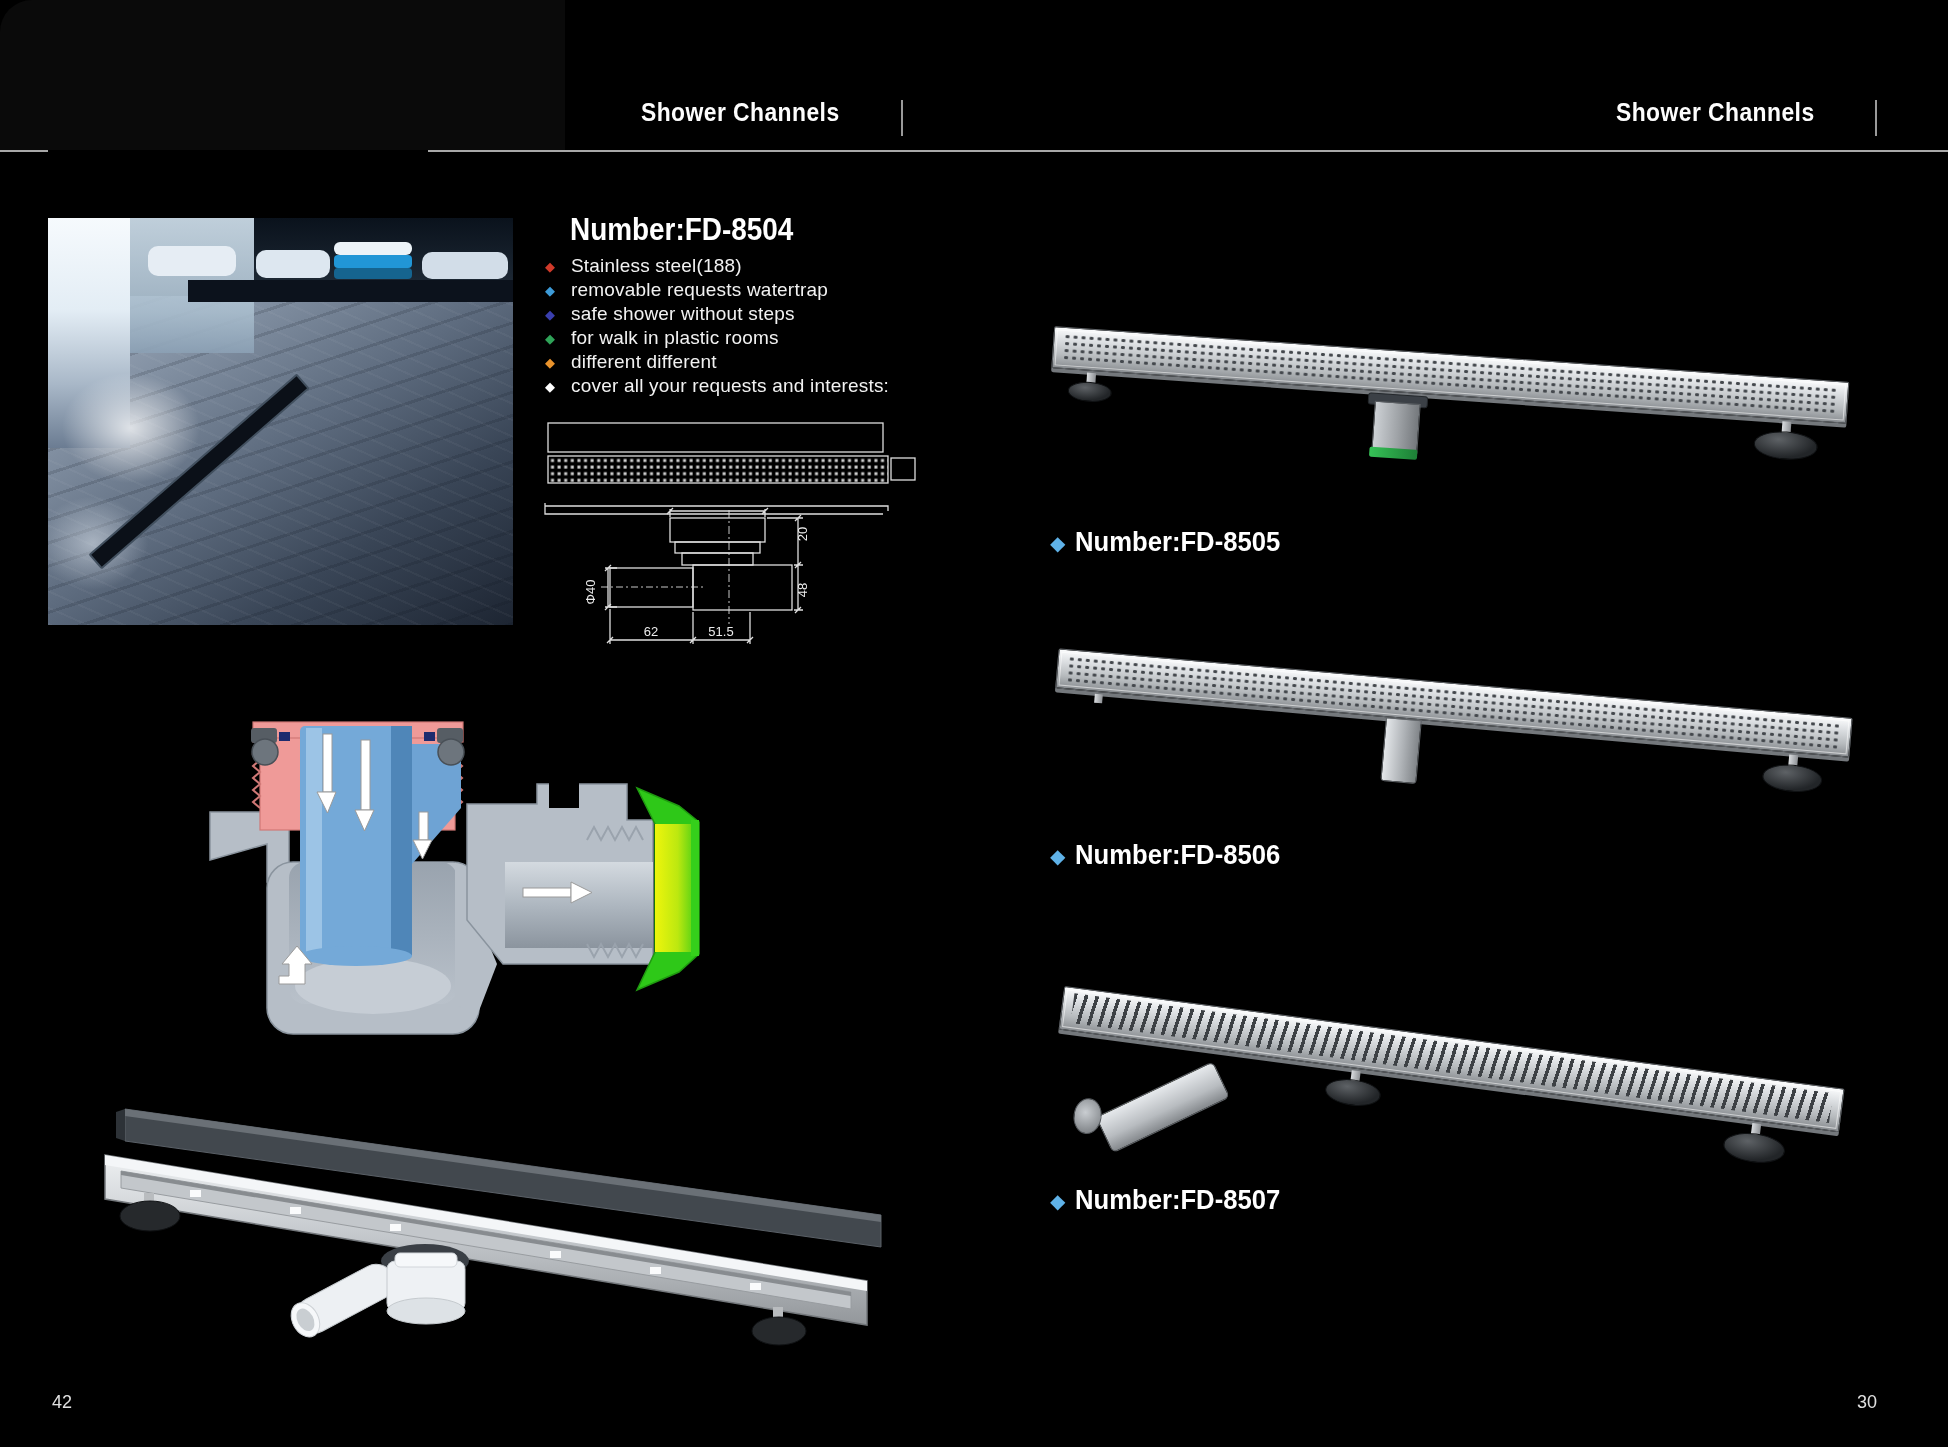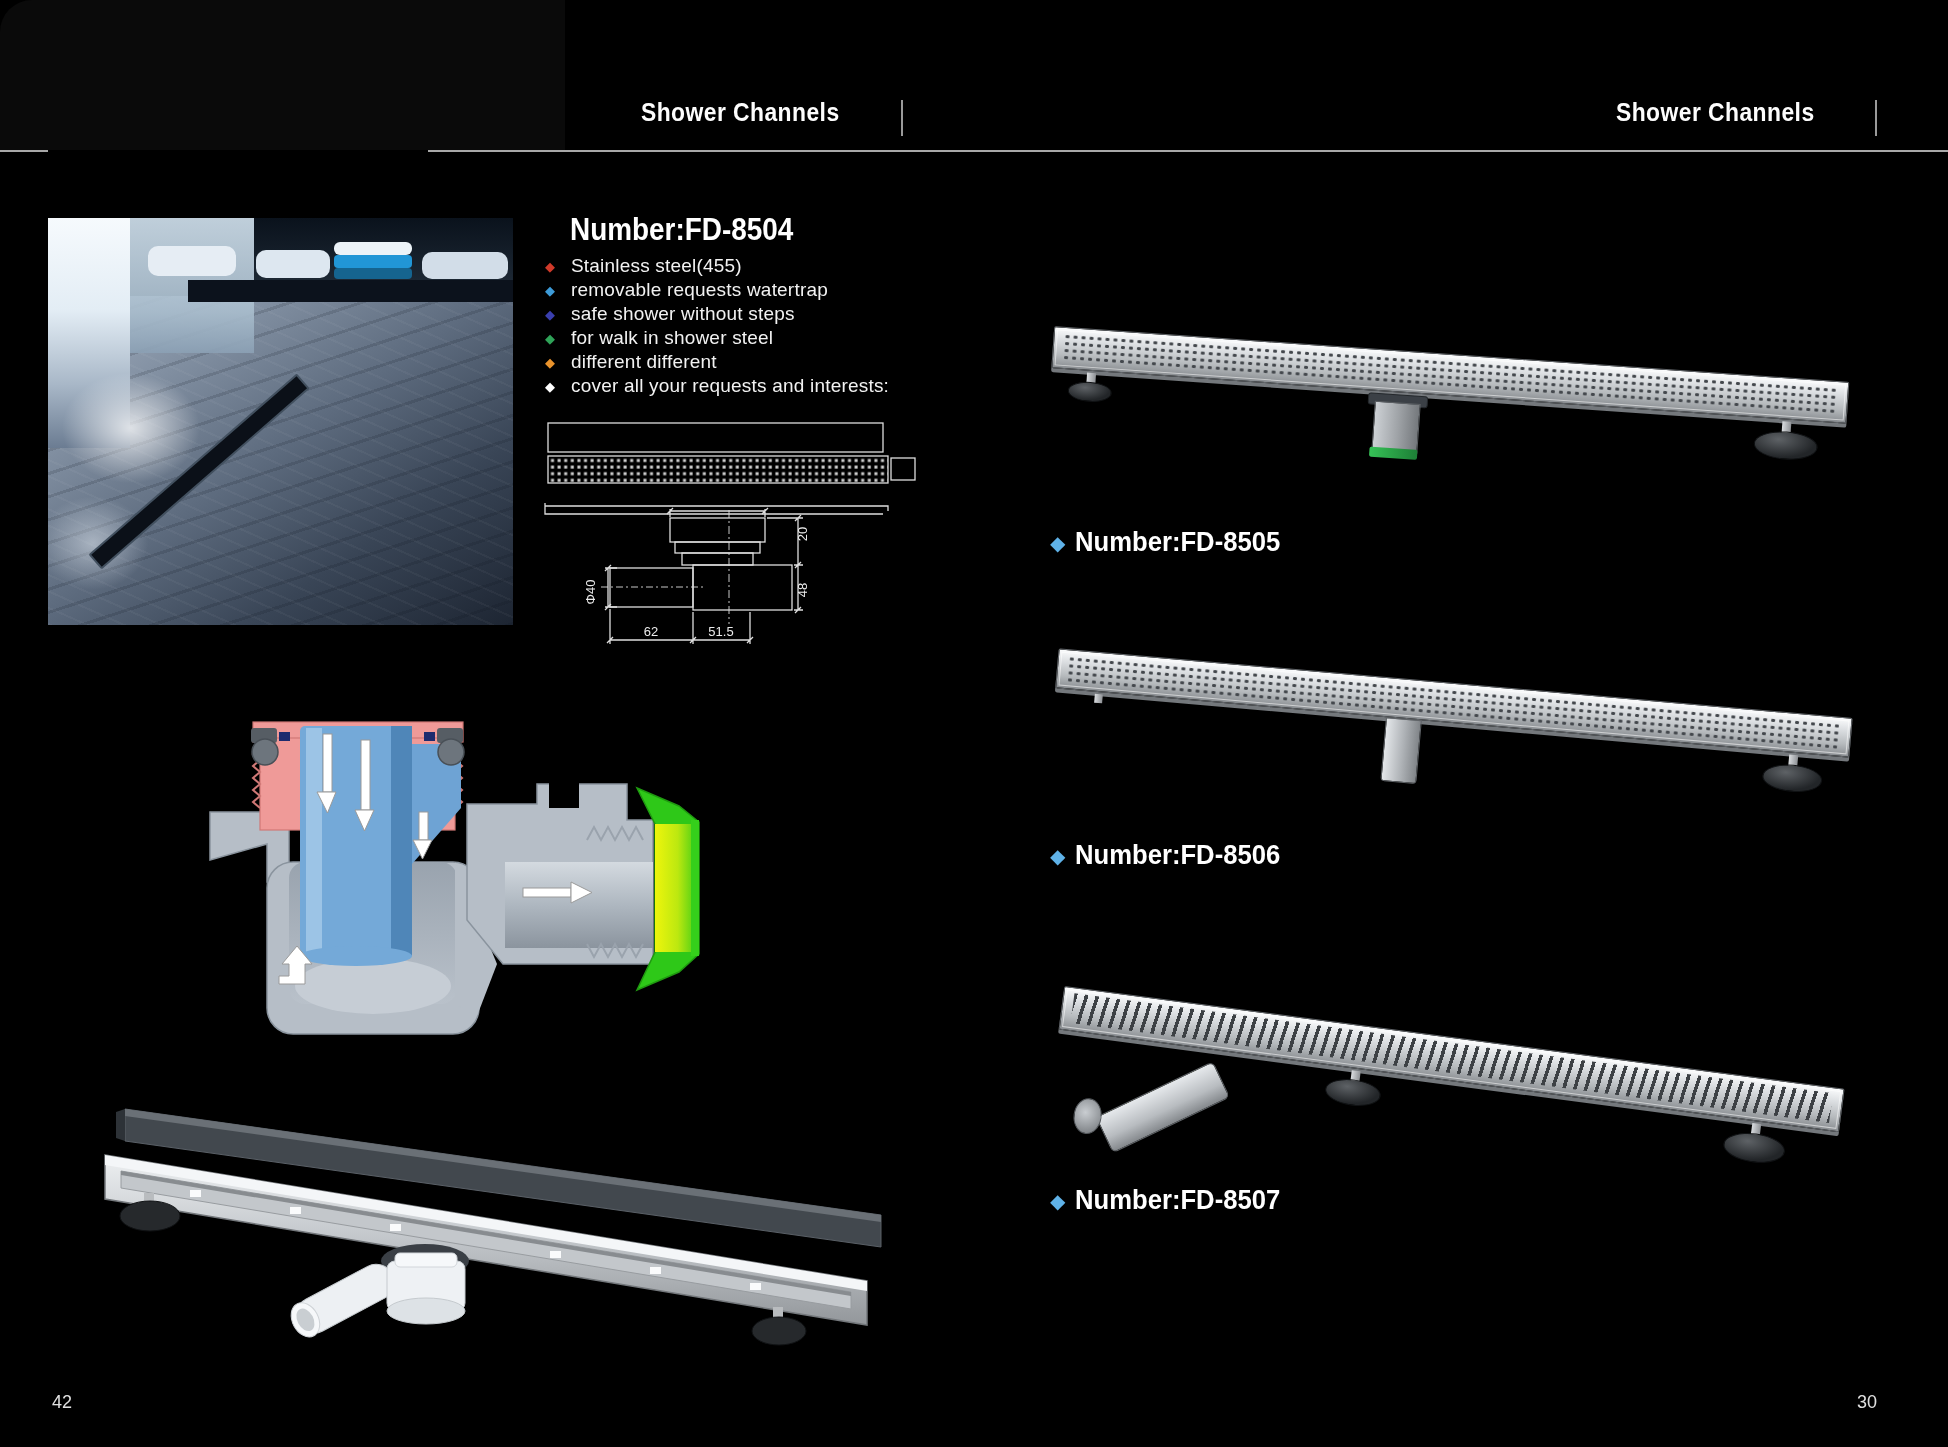--- a/index.html
+++ b/index.html
@@ -106,33 +106,33 @@
     <div class="ph ph-glow1"></div>
     <div class="ph ph-glow2"></div>
     <div class="ph ph-drain"></div>
   </div>
 
   <div class="abs main-title" style="left:570px;top:212px;">Number:FD-8504</div>
 
   <div class="abs" style="left:545px;top:254px;width:400px;height:145px;">
     <div class="feature-row" style="top:0;">
       <span class="feature-diamond" style="color: rgb(208, 58, 42);">◆</span>
-      <span class="feature-text">Stainless steel(455)</span>
+      <span class="feature-text">Stainless steel(188)</span>
     </div>
     <div class="feature-row" style="top:24px;">
       <span class="feature-diamond" style="color: rgb(61, 155, 216);">◆</span>
       <span class="feature-text">removable requests watertrap</span>
     </div>
     <div class="feature-row" style="top:48px;">
       <span class="feature-diamond" style="color: rgb(58, 63, 174);">◆</span>
       <span class="feature-text">safe shower without steps</span>
     </div>
     <div class="feature-row" style="top:72px;">
       <span class="feature-diamond" style="color: rgb(47, 163, 88);">◆</span>
-      <span class="feature-text">for walk in shower steel</span>
+      <span class="feature-text">for walk in plastic rooms</span>
     </div>
     <div class="feature-row" style="top:96px;">
       <span class="feature-diamond" style="color: rgb(233, 147, 44);">◆</span>
       <span class="feature-text">different different</span>
     </div>
     <div class="feature-row" style="top:120px;">
       <span class="feature-diamond" style="color: rgb(255, 255, 255);">◆</span>
       <span class="feature-text">cover all your requests and interests:</span>
     </div>
   </div>

